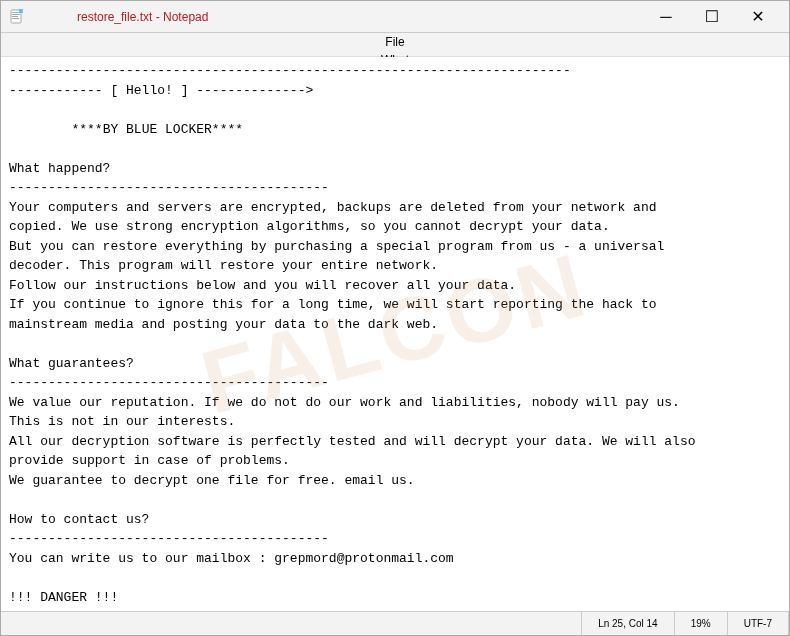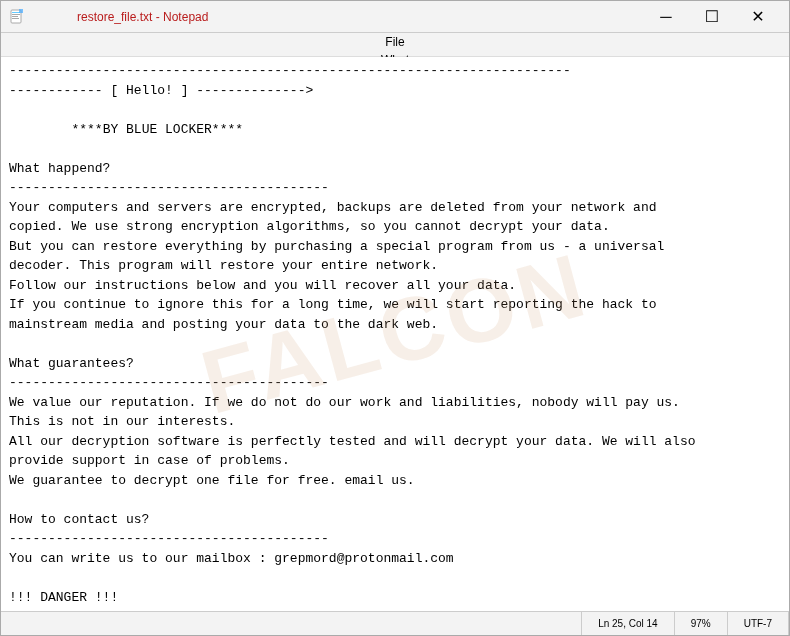--- a/index.html
+++ b/index.html
@@ -214,16 +214,16 @@
 You can write us to our mailbox : grepmord@protonmail.com
 
 !!! DANGER !!!
 DO NOT MODIFY or try to RECOVER any files yourself. We WILL NOT be able to RESTORE them.
 !!! DANGER !!</pre>
   </div>
 
   <div class="status-bar">
     <div class="status-section"></div>
     <div class="status-section">Ln 25, Col 14</div>
-    <div class="status-section">97%</div>
+    <div class="status-section">19%</div>
     <div class="status-section">UTF-7</div>
   </div>
 </div>
 
 </body></html>

